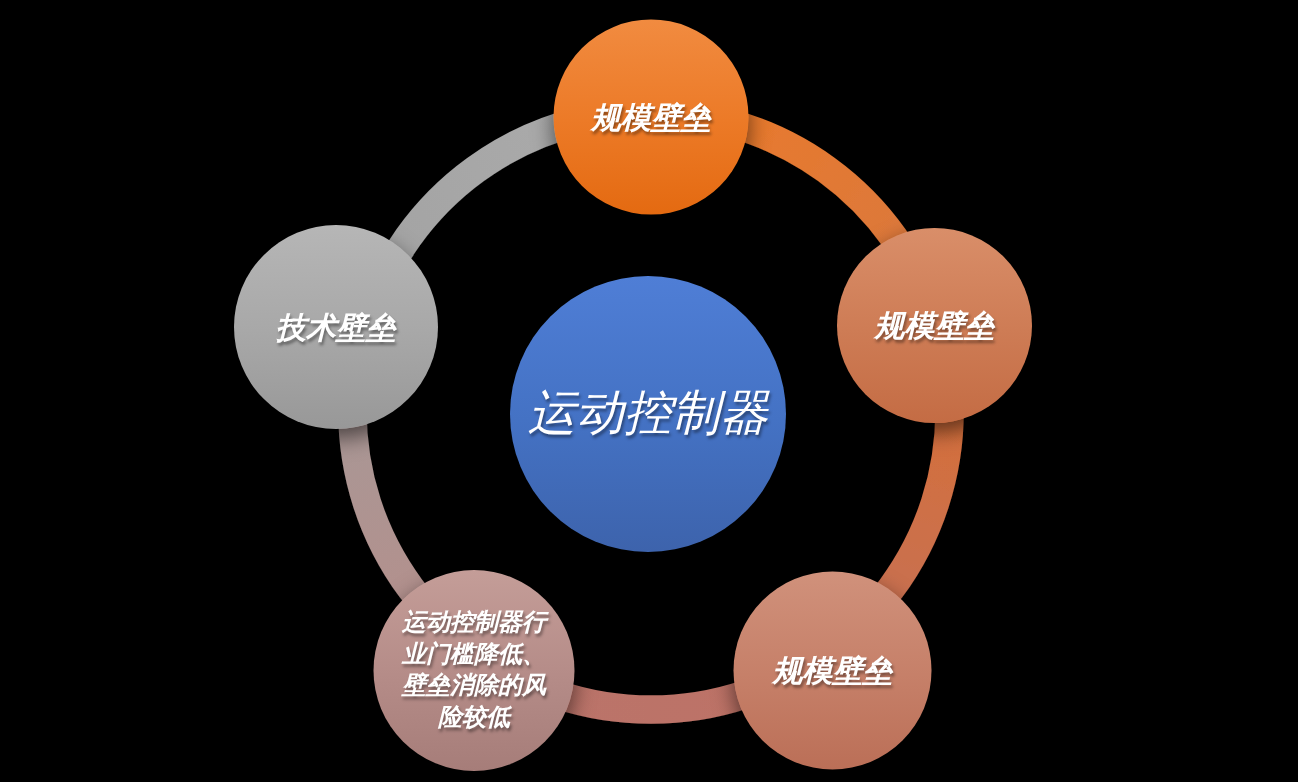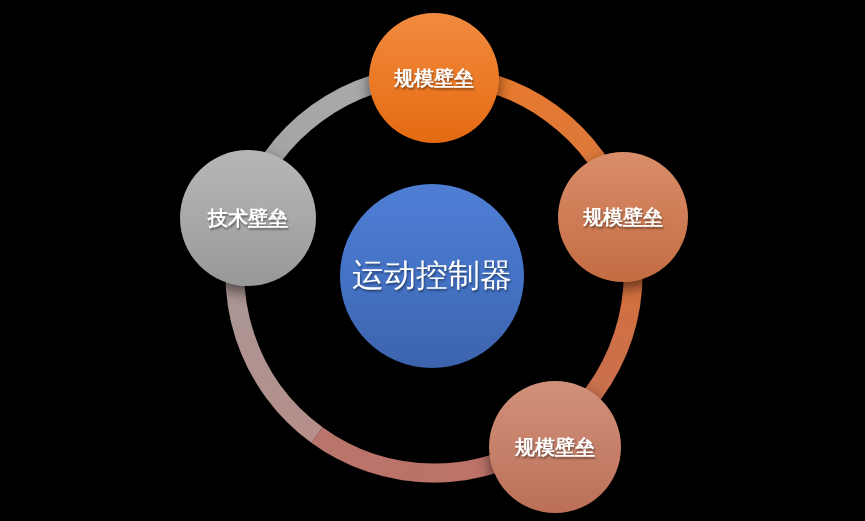--- a/index.html
+++ b/index.html
@@ -25,20 +25,21 @@
   .node {
     position: absolute;
     border-radius: 50%;
     display: flex;
     align-items: center;
     justify-content: center;
     color: #ffffff;
     text-align: center;
     text-shadow: 1px 2px 2px rgba(0,0,0,0.40);
     box-shadow: 0 6px 14px rgba(0,0,0,0.55);
+    font-style: italic;
   }
   .node .label {
     font-weight: 700;
     font-size: 20px;
   }
   .node-center {
     left: 340px; top: 184px; width: 184px; height: 184px;
     background: linear-gradient(180deg, #4F7ED6 0%, #4472C4 52%, #3D63AC 100%);
   }
   .node-center .label {
@@ -60,21 +61,21 @@
   .node-risk {
     left: 249px; top: 380px; width: 134px; height: 134px;
     background: linear-gradient(180deg, #C49D98 0%, #B58C88 52%, #A67D79 100%);
   }
   .node-risk .label {
     font-size: 16px;
     line-height: 1.32;
     width: 100px;
   }
   .node-tech {
-    left: 180px; top: 150px; width: 136px; height: 136px;
+    left: 156px; top: 150px; width: 136px; height: 136px;
     background: linear-gradient(180deg, #B6B6B6 0%, #A8A8A8 52%, #989898 100%);
   }
 </style>
 </head>
 <body>
 
 <div class="stage">
 
   <svg class="ring-svg" viewBox="0 0 865 521" aria-hidden="true">
     <defs>
@@ -116,20 +117,23 @@
   </div>
 
   <div class="node node-brand">
     <span class="label">规模壁垒</span>
   </div>
 
   <div class="node node-customer">
     <span class="label">规模壁垒</span>
   </div>
 
+  <div class="node node-risk">
+    <span class="label">运动控制器行业门槛降低、壁垒消除的风险较低</span>
+  </div>
 
   <div class="node node-tech">
     <span class="label">技术壁垒</span>
   </div>
 
   <div class="node node-center">
     <span class="label">运动控制器</span>
   </div>
 
 </div>

